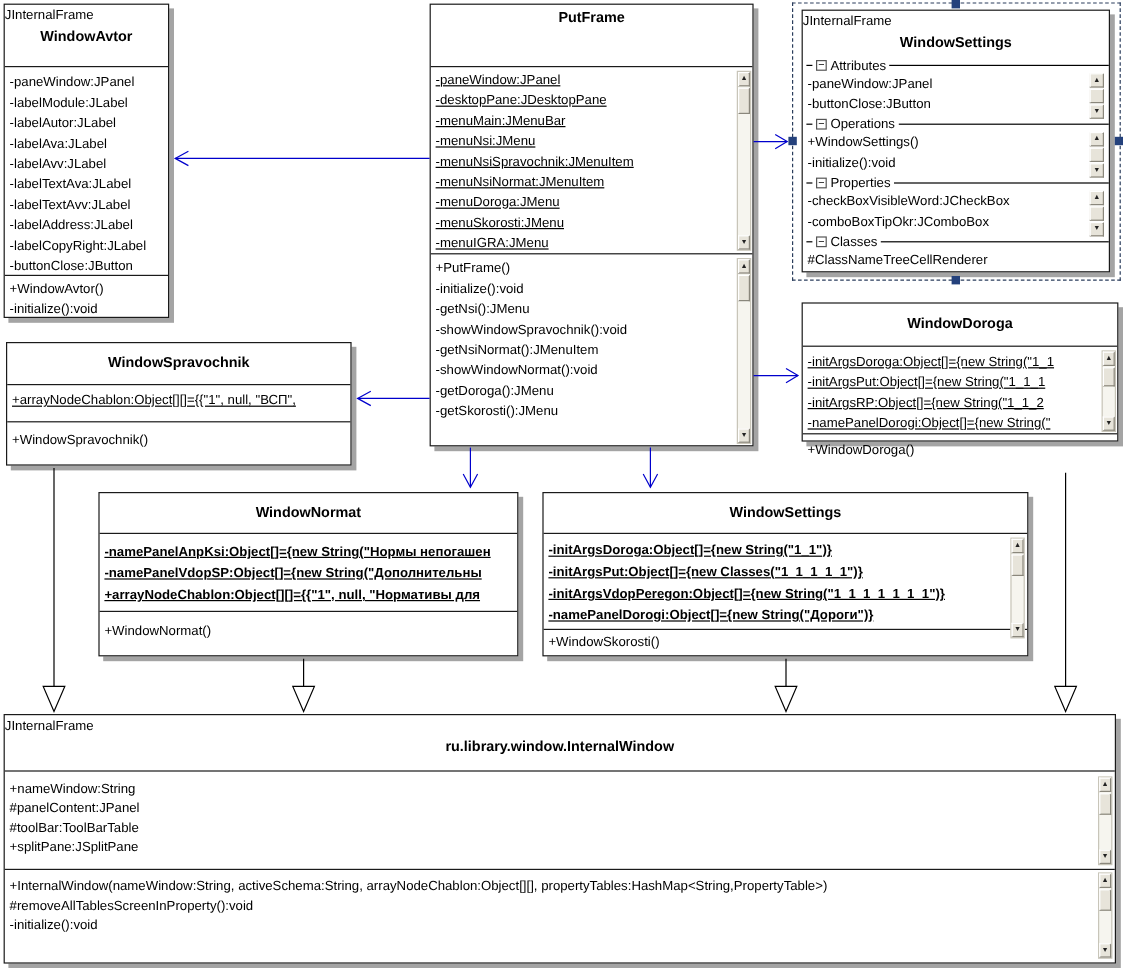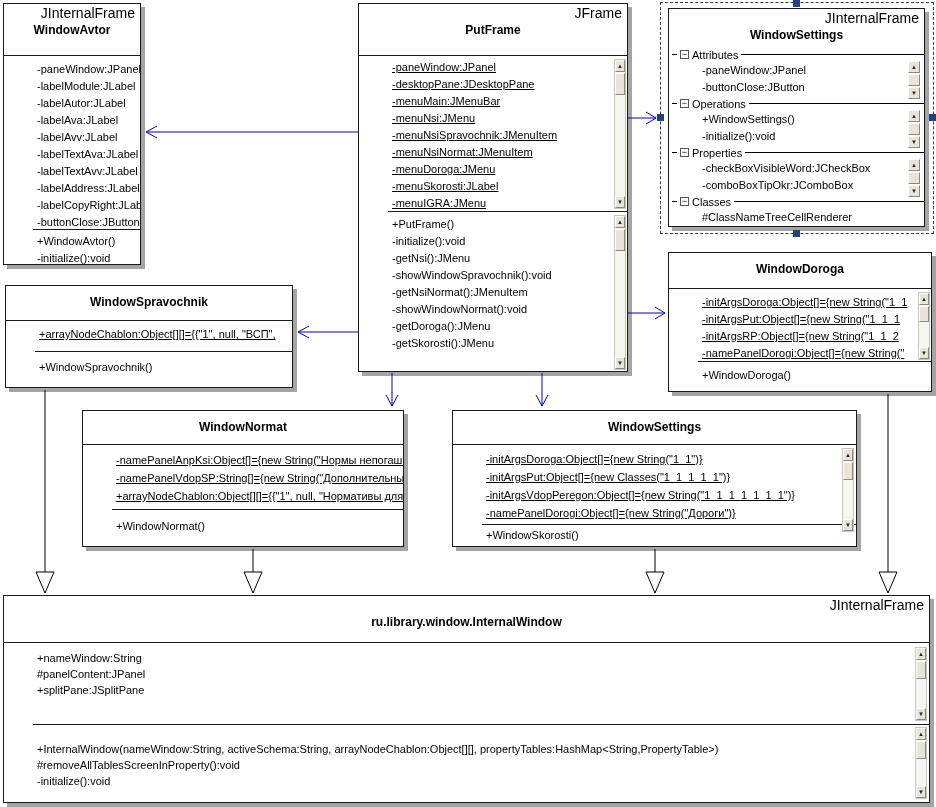--- a/index.html
+++ b/index.html
@@ -1,28 +1,28 @@
 <!DOCTYPE html>
 <html><head>
 <meta charset="utf-8">
 <style>
   html,body{margin:0;padding:0;background:#fff;}
   #canvas{position:relative;width:936px;height:807px;background:#fff;overflow:hidden;
           font-family:"Liberation Sans",sans-serif;color:#000;}
   .cls{position:absolute;background:#fff;border:1px solid #1a1a1a;box-shadow:4px 4px 0 #a4a4a4;box-sizing:border-box;}
   .hdr{border-bottom:1px solid #1a1a1a;box-sizing:border-box;}
-  .stereo{text-align:right;font-size:14px;line-height:13px;padding:3px 5px 0 0;white-space:nowrap;}
+  .stereo{font-size:11px;line-height:13px;padding:3px 5px 0 0;white-space:nowrap;}
   .title{text-align:center;font-weight:bold;font-size:12px;line-height:15px;padding-top:3px;white-space:nowrap;}
   .hdr.single .title{padding-top:9px;}
-  .comp{position:relative;overflow:hidden;box-sizing:border-box;padding:3px 0 0 4px;margin-left:29px;}
+  .comp{position:relative;overflow:hidden;box-sizing:border-box;padding:3px 0 0 4px;}
   .comp.bt{border-top:1px solid #1a1a1a;}
   .row{font-size:11px;line-height:17px;white-space:nowrap;}
   .row.u{text-decoration:underline;}
   .lh16 .row{line-height:16px;}
-  .lh18 .row{line-height:18px;}
+  .lh18 .row{line-height:18px;font-weight:bold;}
   
   .sb{position:absolute;width:12px;background:#f6f5ef;border:1px solid #c8c5b9;box-sizing:border-box;z-index:3;}
   .sb-btn{height:12px;background:#e7e4da;border:1px solid;border-color:#fff #8a877c #8a877c #fff;
           box-sizing:border-box;font-size:6px;line-height:10px;text-align:center;color:#222;overflow:hidden;}
   .sb-btn.abs-bottom{position:absolute;bottom:0;left:0;right:0;}
   .sb-thumb{height:22px;background:#e7e4da;border:1px solid;border-color:#fff #8a877c #8a877c #fff;
             box-sizing:border-box;margin-top:1px;}
   .sb.mini{background:transparent;border:none;}
   .sb.mini .sb-btn{margin-bottom:1px;}
   .sb.mini .sb-thumb{height:12px;margin:0 0 1px 0;}
@@ -65,32 +65,31 @@
       <div class="row">-buttonClose:JButton</div>
     </div>
     <div class="comp bt" style="height:35px;">
       <div class="row">+WindowAvtor()</div>
       <div class="row">-initialize():void</div>
     </div>
   </div>
 
   <div class="cls" style="left:358px;top:3px;width:270px;height:369px;">
     <div class="hdr" style="height:52px;">
-      <div class="stereo">JFrame</div>
       <div class="title">PutFrame</div>
     </div>
     <div class="comp" style="height:155px;">
       <div class="row u">-paneWindow:JPanel</div>
       <div class="row u">-desktopPane:JDesktopPane</div>
       <div class="row u">-menuMain:JMenuBar</div>
       <div class="row u">-menuNsi:JMenu</div>
       <div class="row u">-menuNsiSpravochnik:JMenuItem</div>
       <div class="row u">-menuNsiNormat:JMenuItem</div>
       <div class="row u">-menuDoroga:JMenu</div>
-      <div class="row u">-menuSkorosti:JLabel</div>
+      <div class="row u">-menuSkorosti:JMenu</div>
       <div class="row u">-menuIGRA:JMenu</div>
     </div>
     <div class="comp bt" style="height:192px;padding-top:4px;">
       <div class="row">+PutFrame()</div>
       <div class="row">-initialize():void</div>
       <div class="row">-getNsi():JMenu</div>
       <div class="row">-showWindowSpravochnik():void</div>
       <div class="row">-getNsiNormat():JMenuItem</div>
       <div class="row">-showWindowNormat():void</div>
       <div class="row">-getDoroga():JMenu</div>
@@ -180,47 +179,47 @@
       <div class="title">WindowSpravochnik</div>
     </div>
     <div class="comp lh16" style="height:30px;padding-top:5px;">
       <div class="row u">+arrayNodeChablon:Object[][]={{"1", null, "ВСП",</div>
     </div>
     <div class="comp bt lh16" style="height:36px;padding-top:7px;">
       <div class="row">+WindowSpravochnik()</div>
     </div>
   </div>
 
-  <div class="cls" style="left:668px;top:252px;width:264px;height:140px;">
+  <div class="cls" style="left:668px;top:252px;width:264px;height:116px;">
     <div class="hdr single" style="height:36px;">
       <div class="title">WindowDoroga</div>
     </div>
     <div class="comp" style="height:72px;padding-top:5px;">
       <div class="row u">-initArgsDoroga:Object[]={new String("1_1</div>
       <div class="row u">-initArgsPut:Object[]={new String("1_1_1</div>
       <div class="row u">-initArgsRP:Object[]={new String("1_1_2</div>
       <div class="row u">-namePanelDorogi:Object[]={new String("</div>
     </div>
     <div class="comp bt lh16" style="height:30px;padding-top:5px;">
       <div class="row">+WindowDoroga()</div>
     </div>
     <div class="sb" style="right:1px;top:39px;height:68px;">
       <div class="sb-btn"><span>▲</span></div>
       <div class="sb-thumb" style="height:16px;"></div>
       <div class="sb-btn abs-bottom"><span>▼</span></div>
     </div>
   </div>
 
-  <div class="cls" style="left:82px;top:410px;width:322px;height:137px;">
+  <div class="cls" style="left:82px;top:410px;width:350px;height:137px;">
     <div class="hdr single" style="height:34px;">
       <div class="title">WindowNormat</div>
     </div>
     <div class="comp lh18" style="height:64px;padding-top:6px;">
       <div class="row u">-namePanelAnpKsi:Object[]={new String("Нормы непогашен</div>
-      <div class="row u">-namePanelVdopSP:String[]={new String("Дополнительны</div>
+      <div class="row u">-namePanelVdopSP:Object[]={new String("Дополнительны</div>
       <div class="row u">+arrayNodeChablon:Object[][]={{"1", null, "Нормативы для</div>
     </div>
     <div class="comp bt lh16" style="height:37px;padding-top:8px;">
       <div class="row">+WindowNormat()</div>
     </div>
   </div>
 
   <div class="cls" style="left:452px;top:410px;width:405px;height:137px;">
     <div class="hdr single" style="height:34px;">
       <div class="title">WindowSettings</div>
@@ -242,23 +241,24 @@
   </div>
 
   <div class="cls" style="left:3px;top:595px;width:927px;height:208px;">
     <div class="hdr" style="height:47px;">
       <div class="stereo">JInternalFrame</div>
       <div class="title">ru.library.window.InternalWindow</div>
     </div>
     <div class="comp lh16" style="height:81px;padding-top:7px;">
       <div class="row">+nameWindow:String</div>
       <div class="row">#panelContent:JPanel</div>
+      <div class="row">#toolBar:ToolBarTable</div>
       <div class="row">+splitPane:JSplitPane</div>
     </div>
-    <div class="comp bt lh16" style="height:78px;padding-top:16px;">
+    <div class="comp bt lh16" style="height:78px;padding-top:6px;">
       <div class="row">+InternalWindow(nameWindow:String, activeSchema:String, arrayNodeChablon:Object[][], propertyTables:HashMap&lt;String,PropertyTable&gt;)</div>
       <div class="row">#removeAllTablesScreenInProperty():void</div>
       <div class="row">-initialize():void</div>
     </div>
     <div class="sb" style="right:2px;top:51px;height:74px;">
       <div class="sb-btn"><span>▲</span></div>
       <div class="sb-thumb" style="height:18px;"></div>
       <div class="sb-btn abs-bottom"><span>▼</span></div>
     </div>
     <div class="sb" style="right:2px;top:131px;height:72px;">

